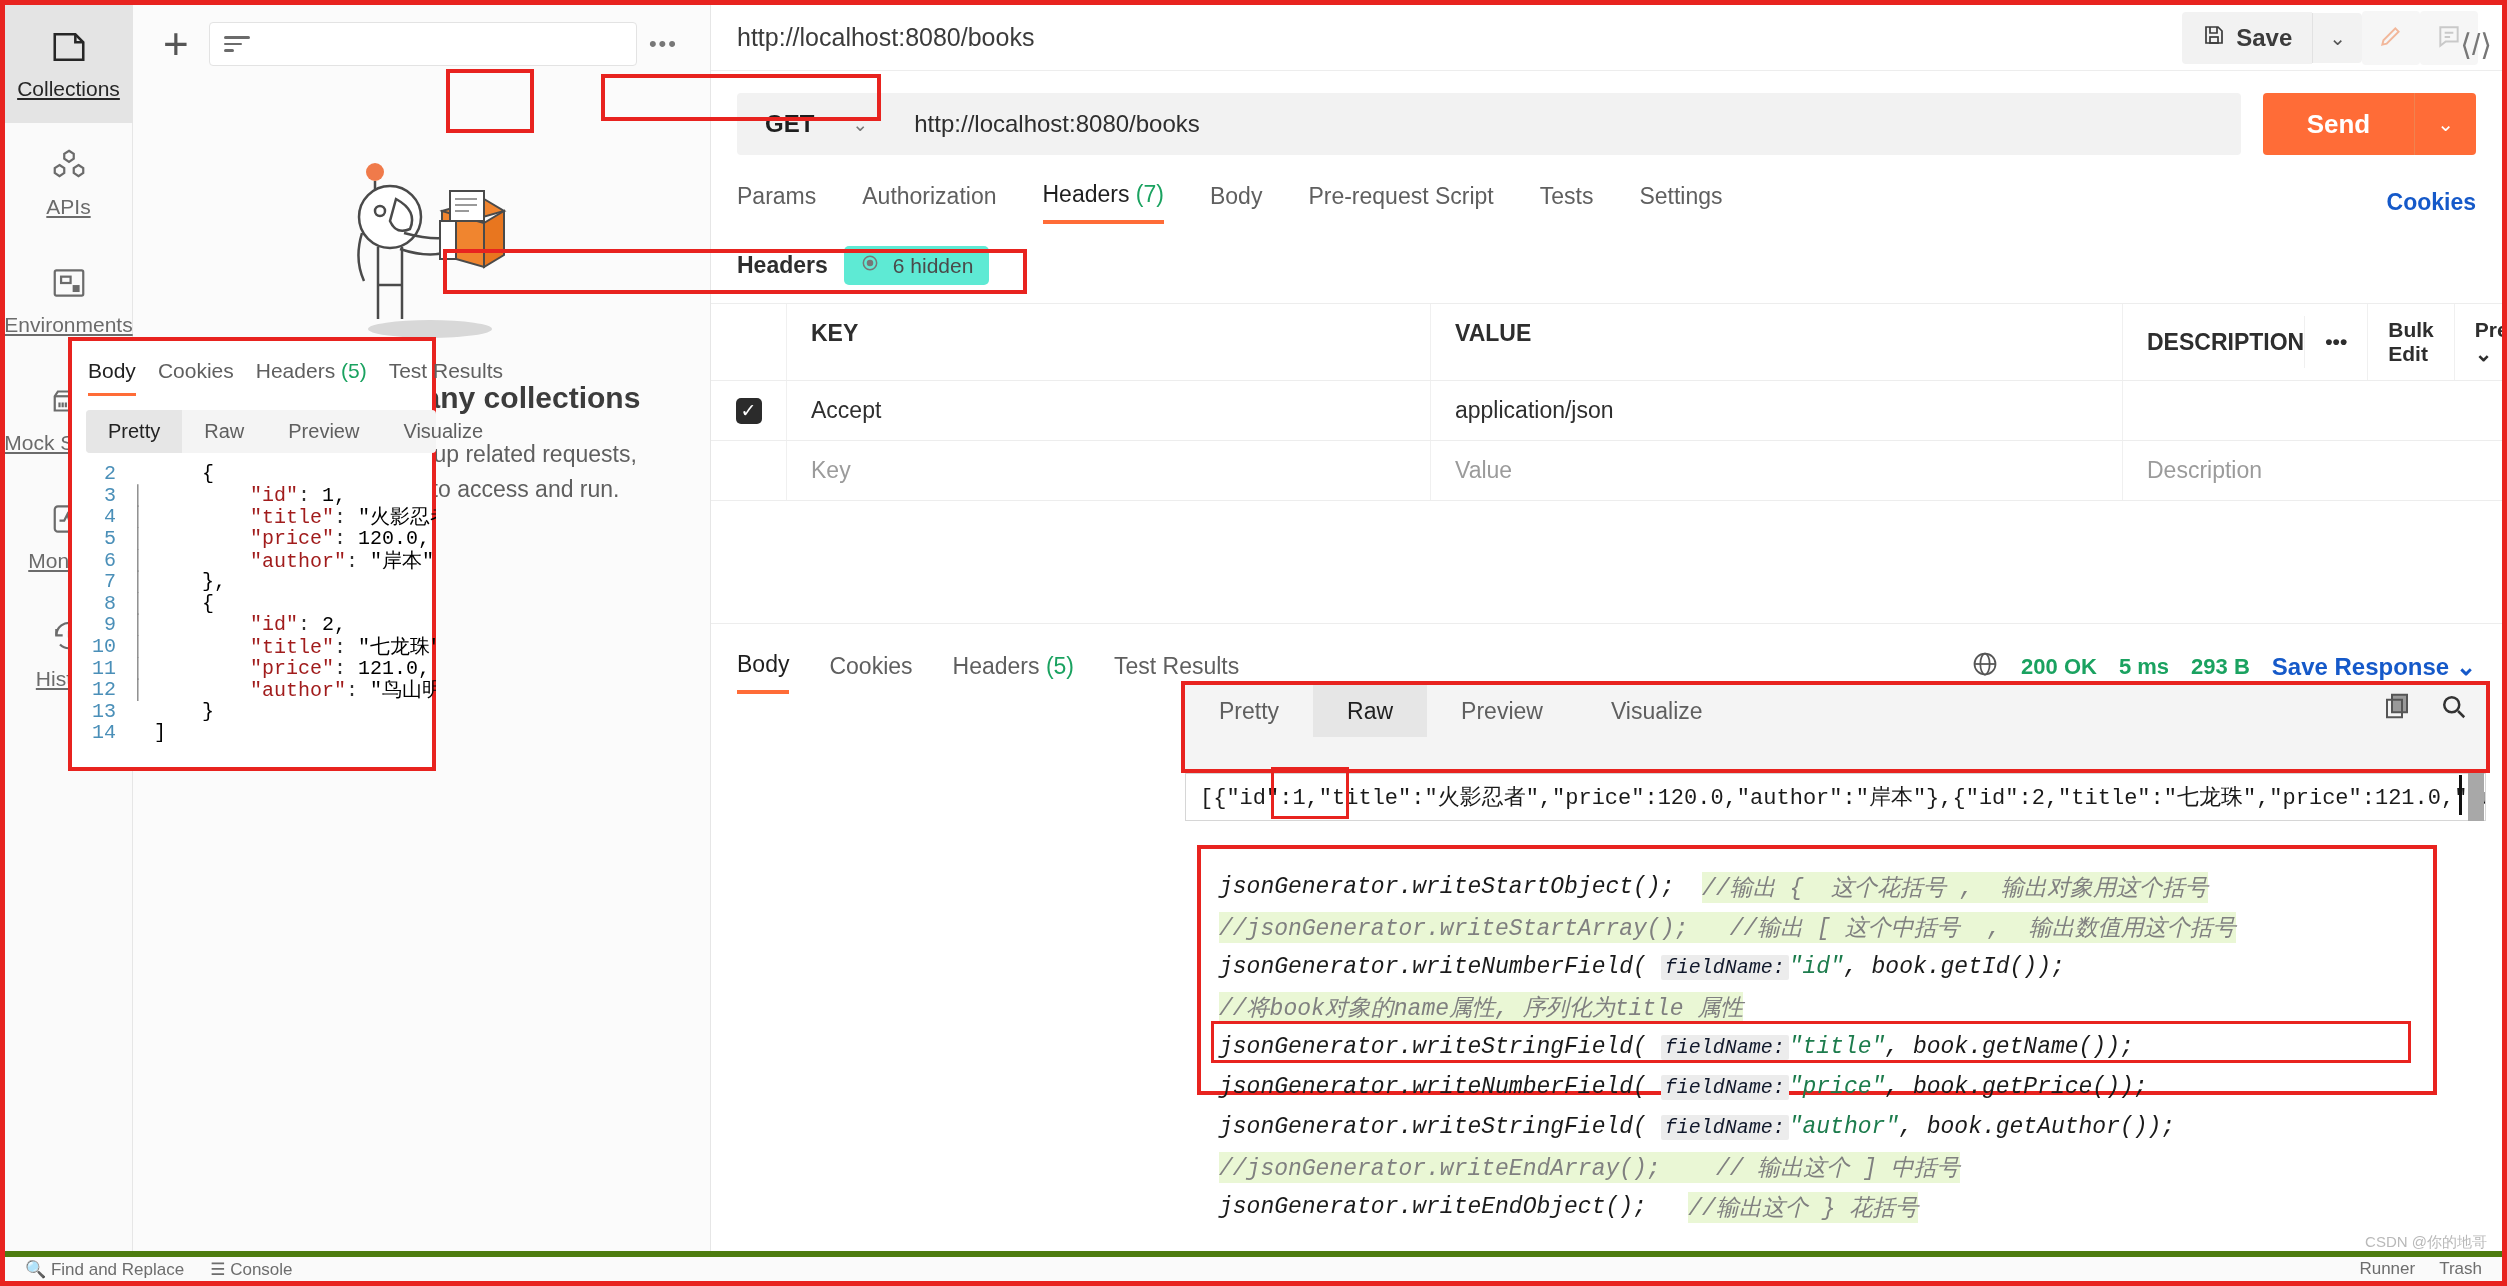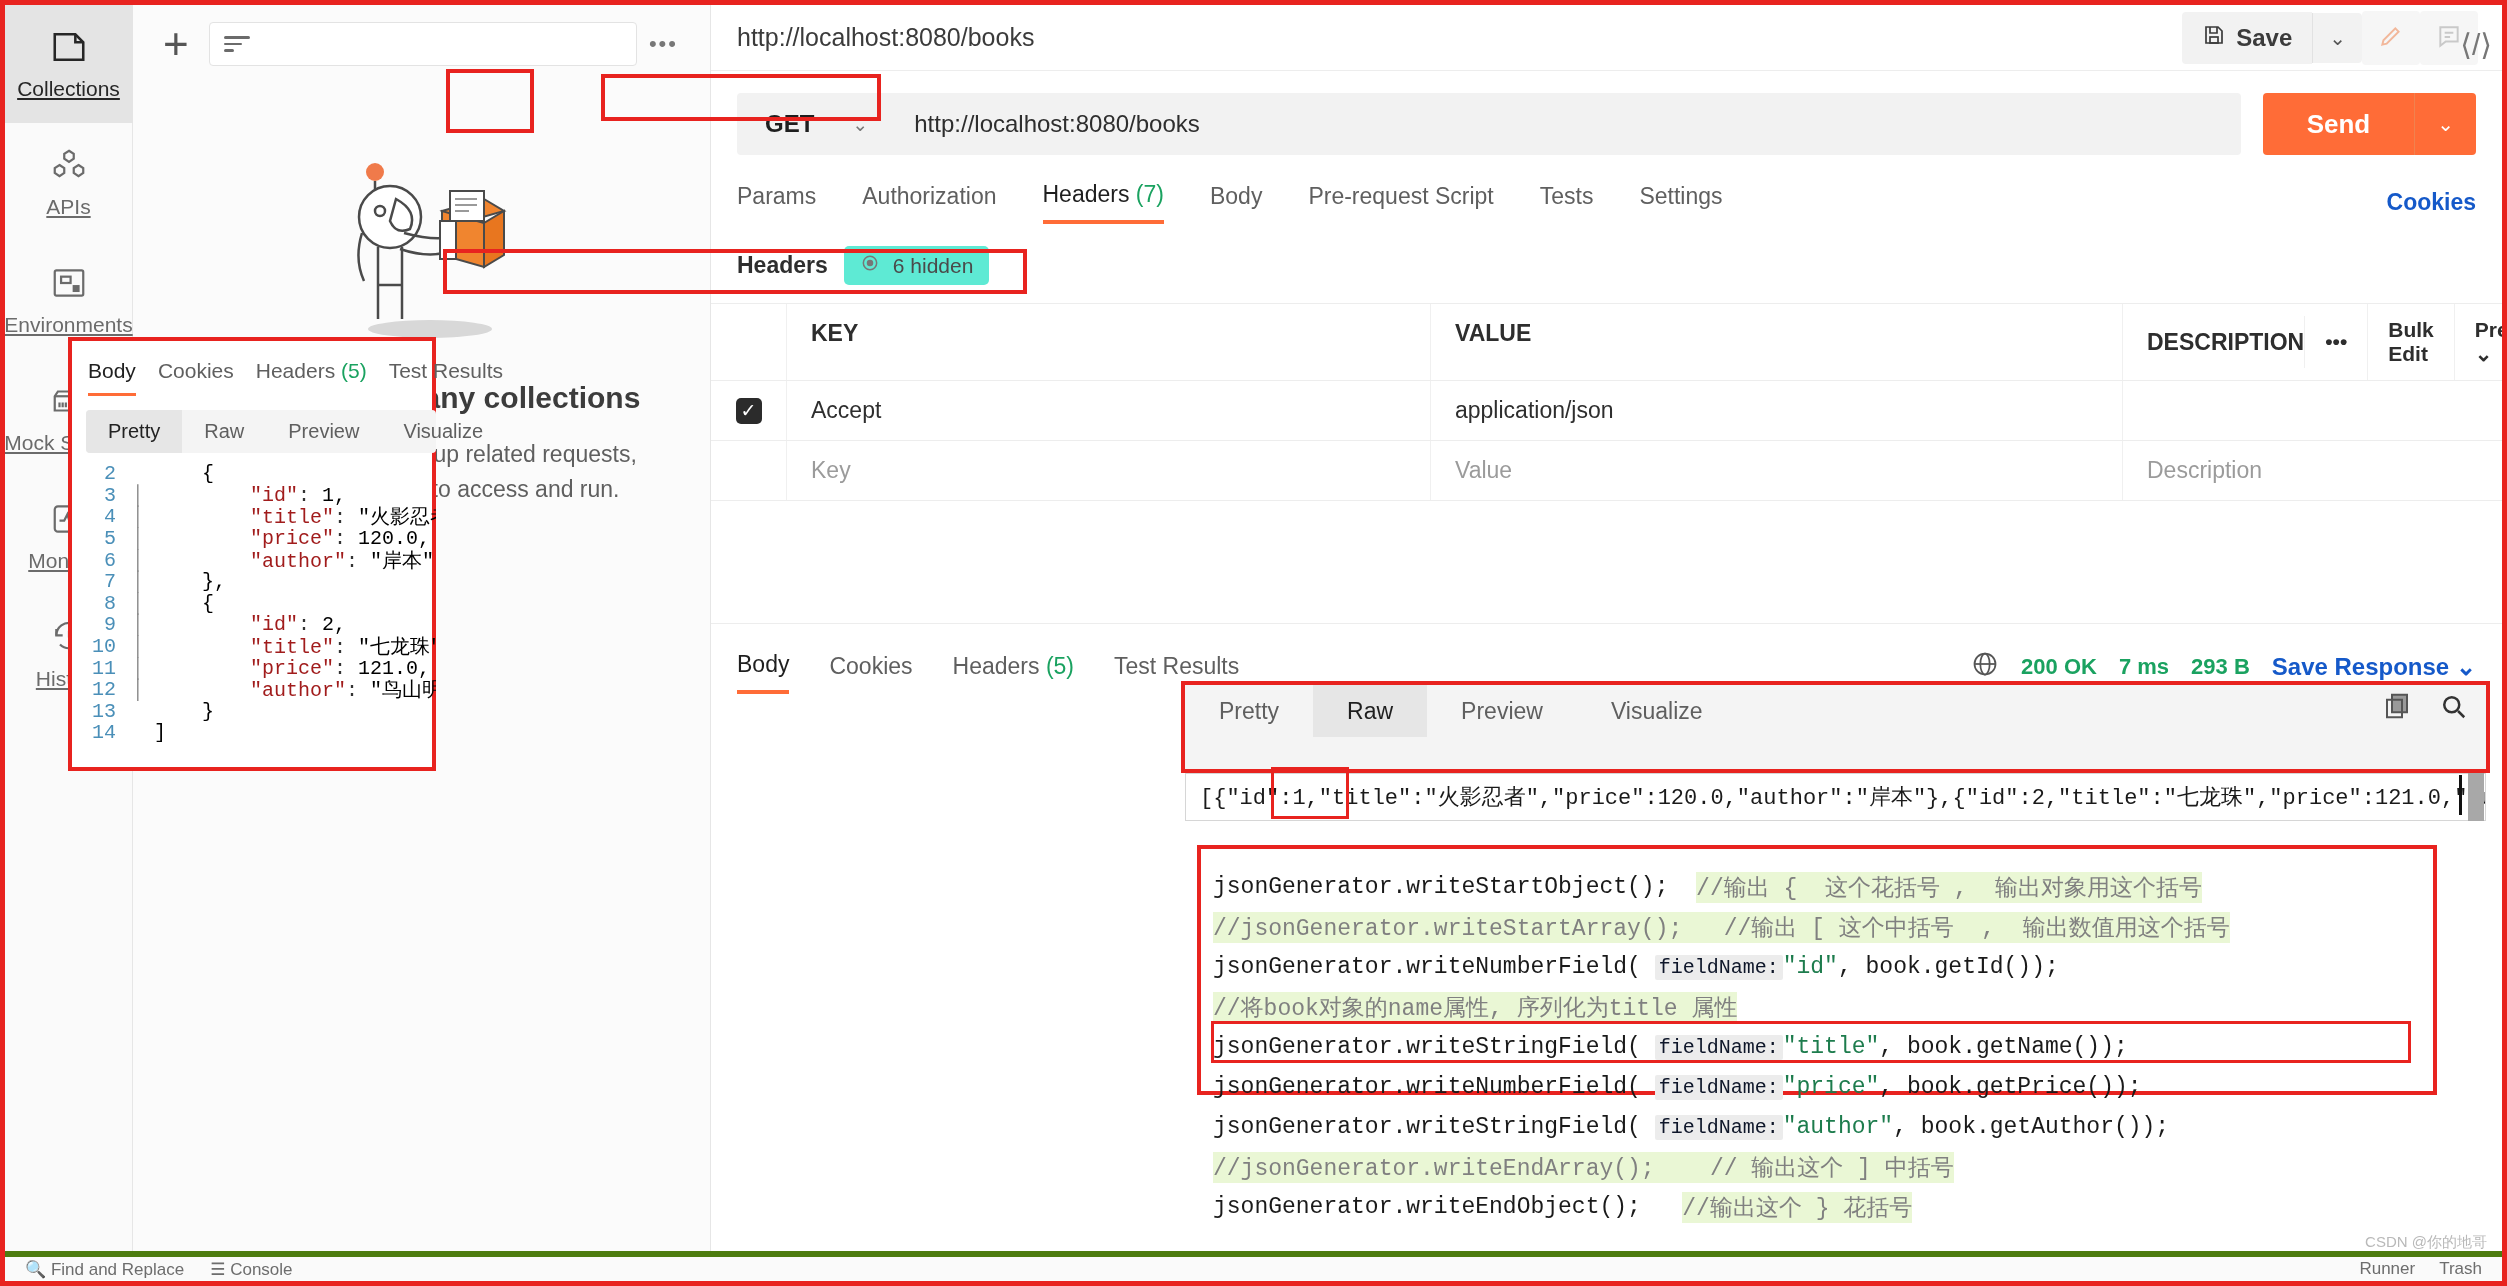--- a/index.html
+++ b/index.html
@@ -176,21 +176,21 @@
   .raw-highlight { position:absolute; left: 560px; top: 144px; width: 78px; height: 52px; border: 3px solid #e8231f; }
   .caret-bar { position:absolute; right: 40px; top: 152px; width: 3px; height: 40px; background:#111;}
   .scroll-thumb { position:absolute; right: 18px; top: 150px; width: 16px; height: 48px; background:#a8a8a8;}
 
   
   .code-card {
     position: absolute; left: 486px; top: 222px; width: 1240px; height: 250px;
     border: 4px solid #e8231f; background: #ffffff; padding: 18px 0 0 0;
   }
   .cl { font-family: "Liberation Mono", monospace; font-size: 23px; color: #1a1a1a;
-        padding: 0 12px; height: 40px; display: flex; align-items: center; white-space: pre; }
+        padding: 0 18px; height: 40px; display: flex; align-items: center; white-space: pre; font-style: italic; }
   .cm { color: #808080; }
   .hl-green { background: #eaf7d5; }
   .fname { background: #ececec; color: #0f172a; font-size: 20px; padding: 1px 4px; border-radius: 2px;}
   .sstr { color: #1d7c4d; }
   .code-hl-row { position: absolute; left: 10px; top: 172px; width: 1200px; height: 42px; border: 3px solid #e8231f;}
 
   
   .ann { position: absolute; border: 4px solid #e8231f; z-index: 30; pointer-events: none;}
   #ann-method { left: 446px; top: 69px; width: 88px; height: 64px; }
   #ann-url    { left: 601px; top: 74px; width: 280px; height: 47px; }
@@ -524,21 +524,21 @@
 
       <span class="resp-meta">
         <span>
           <svg width="28" height="28" viewBox="0 0 24 24" fill="none" stroke="#555" stroke-width="1.5">
             <circle cx="12" cy="12" r="9"></circle>
               <ellipse cx="12" cy="12" rx="4" ry="9"></ellipse>
               <path d="M3 12h18"></path>
           </svg>
         </span>
         <span class="meta-green">200 OK</span>
-        <span class="meta-green">7 ms</span>
+        <span class="meta-green">5 ms</span>
         <span class="meta-green">293 B</span>
         <span class="save-resp">
           <span>Save Response</span>
           <span>⌄</span>
         </span>
       </span>
     </div>
 
     <div class="resp-body-card">
       <div class="resp-subtabs">

